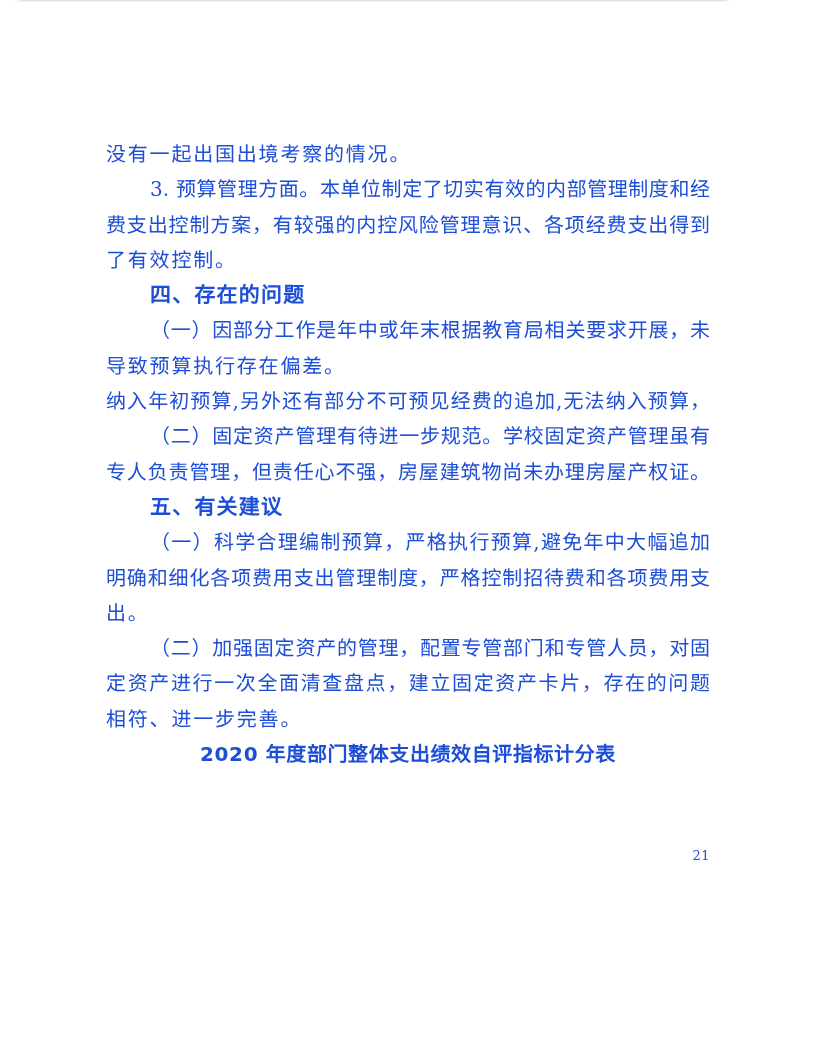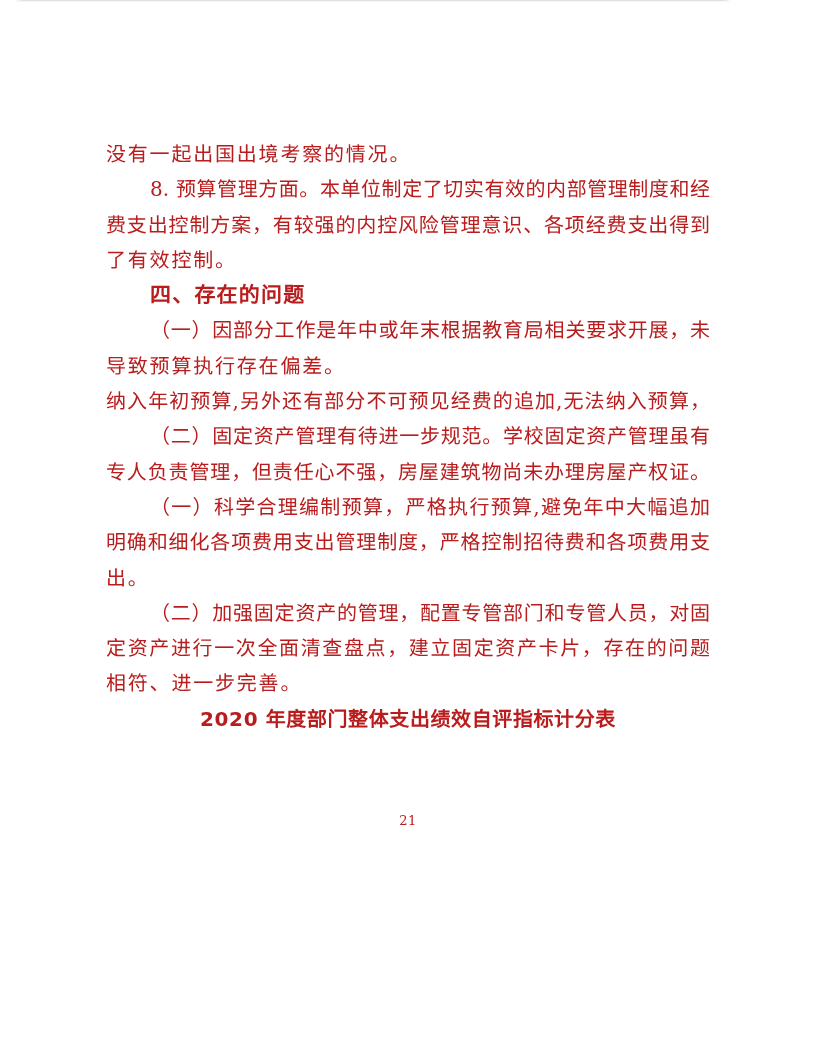--- a/index.html
+++ b/index.html
@@ -7,21 +7,21 @@
     padding: 0;
     background: #ffffff;
   }
   .page {
     position: relative;
     width: 746px;
     height: 1055px;
     background: #ffffff;
     overflow: hidden;
     font-family: "DejaVu Serif", "Liberation Serif", serif;
-    color: #b91c1c;
+    color: #1d4ed8;
     border-radius: 23px;
   }
   .scan-edge {
     position: absolute;
     top: 0; left: 0; right: 0;
     height: 2px;
     background: linear-gradient(to bottom, rgba(0,0,0,0.16), rgba(0,0,0,0));
   }
   .body-col {
     position: absolute;
@@ -60,40 +60,41 @@
     font-weight: bold;
     font-size: 20px;
     letter-spacing: 0.6px;
     text-align: center;
   }
   .page-number {
     margin-top: 74px;
     line-height: 20px;
     font-size: 13px;
     letter-spacing: 0.5px;
-    text-align: center;
+    text-align: right;
   }
 </style>
 </head>
 <body>
 
 <div class="page">
   <div class="scan-edge"></div>
 
   <div class="body-col">
     <div class="line">没有一起出国出境考察的情况。</div>
-    <div class="line indent fill">8. 预算管理方面。本单位制定了切实有效的内部管理制度和经</div>
+    <div class="line indent fill">3. 预算管理方面。本单位制定了切实有效的内部管理制度和经</div>
     <div class="line fill">费支出控制方案，有较强的内控风险管理意识、各项经费支出得到</div>
     <div class="line">了有效控制。</div>
     <div class="line section">四、存在的问题</div>
     <div class="line indent fill">（一）因部分工作是年中或年末根据教育局相关要求开展，未</div>
     <div class="line">导致预算执行存在偏差。</div>
     <div class="line fill">纳入年初预算,另外还有部分不可预见经费的追加,无法纳入预算，</div>
     <div class="line indent fill">（二）固定资产管理有待进一步规范。学校固定资产管理虽有</div>
     <div class="line fill">专人负责管理，但责任心不强，房屋建筑物尚未办理房屋产权证。</div>
+    <div class="line section">五、有关建议</div>
     <div class="line indent fill">（一）科学合理编制预算，严格执行预算,避免年中大幅追加</div>
     <div class="line fill">明确和细化各项费用支出管理制度，严格控制招待费和各项费用支</div>
     <div class="line">出。</div>
     <div class="line indent fill">（二）加强固定资产的管理，配置专管部门和专管人员，对固</div>
     <div class="line fill">定资产进行一次全面清查盘点，建立固定资产卡片，存在的问题</div>
     <div class="line">相符、进一步完善。</div>
 
     <div class="table-title">2020 年度部门整体支出绩效自评指标计分表</div>
     <div class="page-number">21</div>
   </div>

